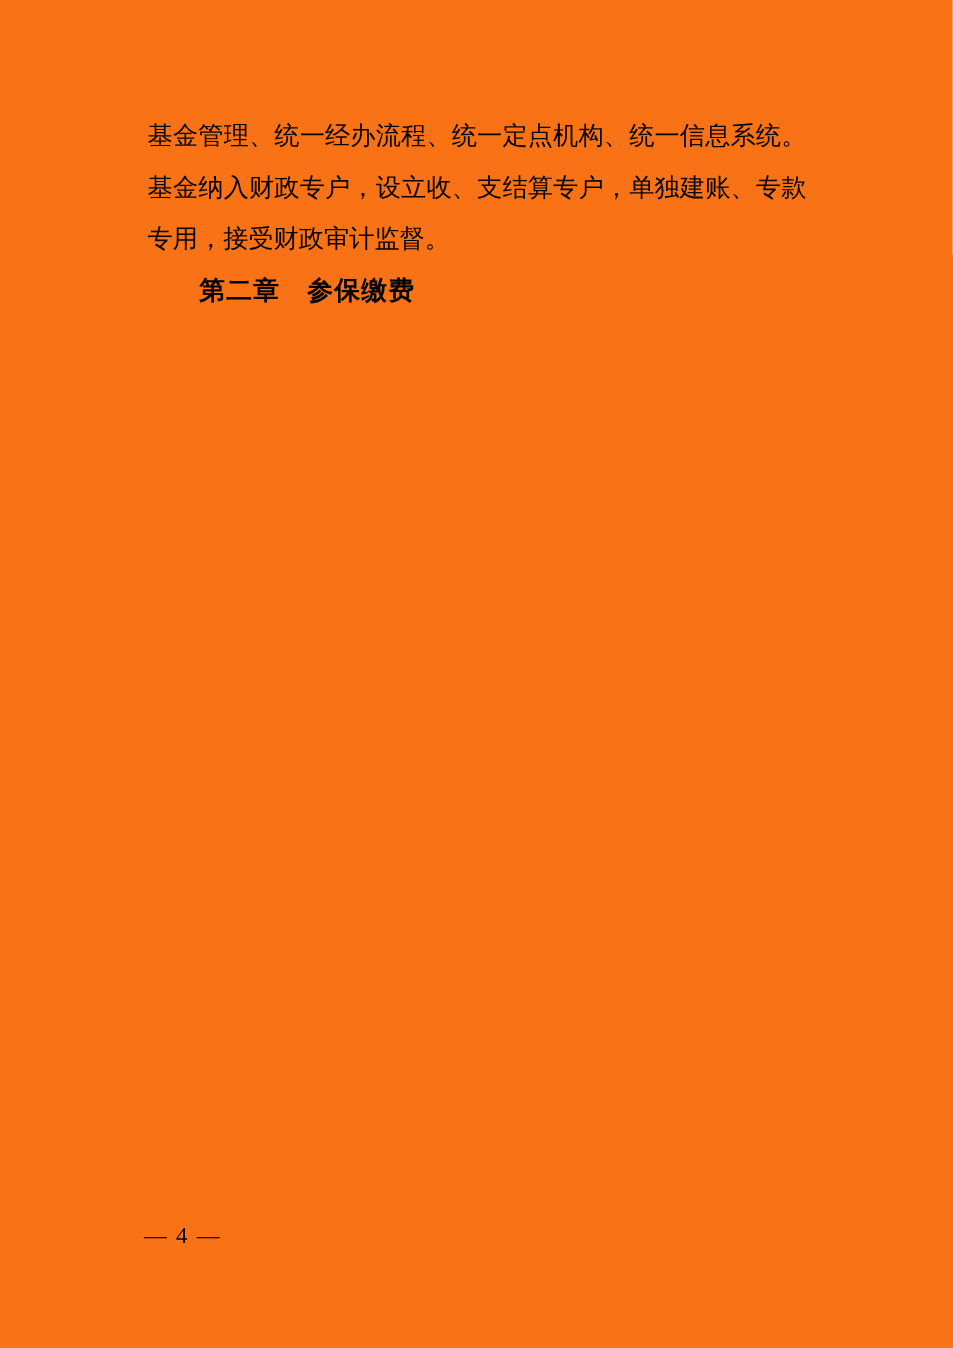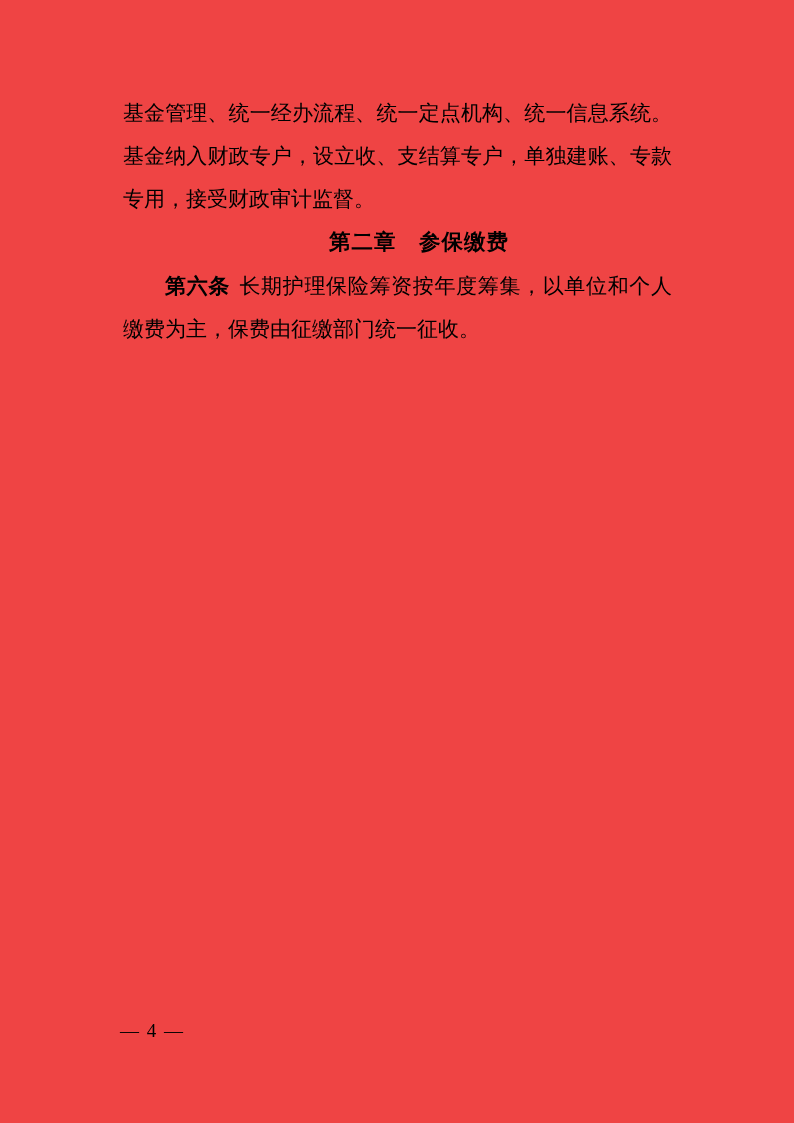--- a/index.html
+++ b/index.html
@@ -5,21 +5,21 @@
   html, body {
     margin: 0;
     padding: 0;
     background: #ffffff;
   }
   .page {
     position: relative;
     width: 794px;
     height: 1123px;
     margin: 0 auto;
-    background: #ef4444;
+    background: #f97316;
     color: #000000;
     font-family: "Liberation Serif", "DejaVu Serif", serif;
     overflow: hidden;
   }
   .content {
     position: absolute;
     left: 123px;
     top: 92px;
     width: 549px;
     font-size: 21px;
@@ -29,21 +29,21 @@
   .content p {
     margin: 0;
     padding: 0;
     word-break: break-all;
   }
   .para-indent {
     text-indent: 2em;
   }
   .chapter-heading {
     margin: 40px 0 0 0;
-    text-align: center;
+    text-align: left;
     text-indent: 2em;
     font-weight: bold;
     font-family: "Liberation Sans", "DejaVu Sans", sans-serif;
     font-size: 21.5px;
     line-height: 43px;
     letter-spacing: 1px;
   }
   .article-lead {
     font-weight: bold;
     font-family: "Liberation Sans", "DejaVu Sans", sans-serif;
@@ -66,21 +66,20 @@
 <div class="page">
 
   <div class="content">
 
     <p>基金管理、统一经办流程、统一定点机构、统一信息系统。基金纳入财政专户，设立收、支结算专户，单独建账、专款专用，接受财政审计监督。</p>
 
     <p class="chapter-heading">第二章　参保缴费</p>
 
 
 
-    <p class="para-indent"><span class="article-lead">第六条</span><span>长期护理保险筹资按年度筹集，以单位和个人缴费为主，保费由征缴部门统一征收。</span></p>
 
 
 
   </div>
 
   <div class="page-footer">— 4 —</div>
 
 </div>
 
 </body></html>

